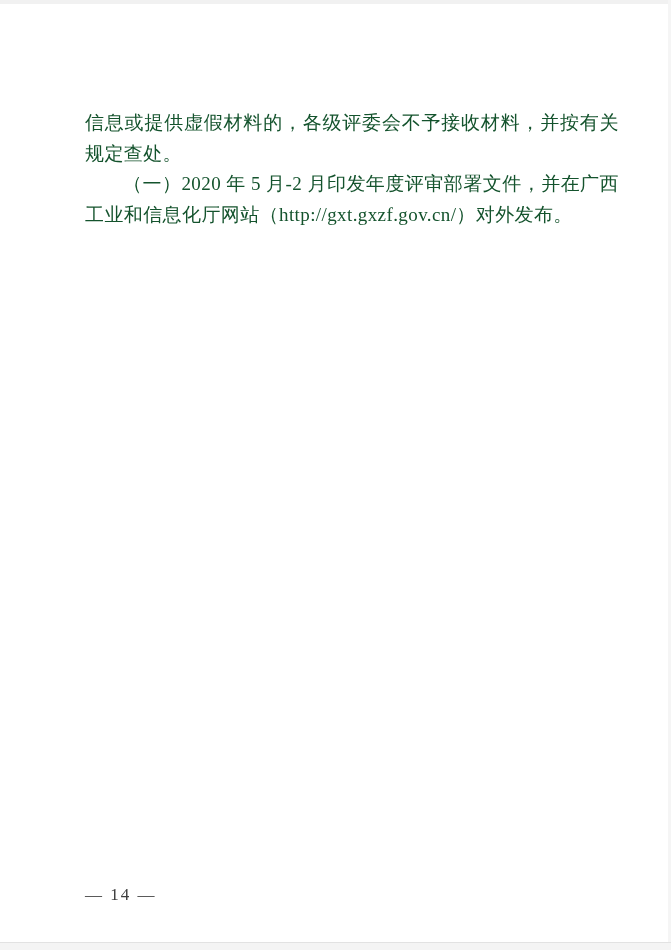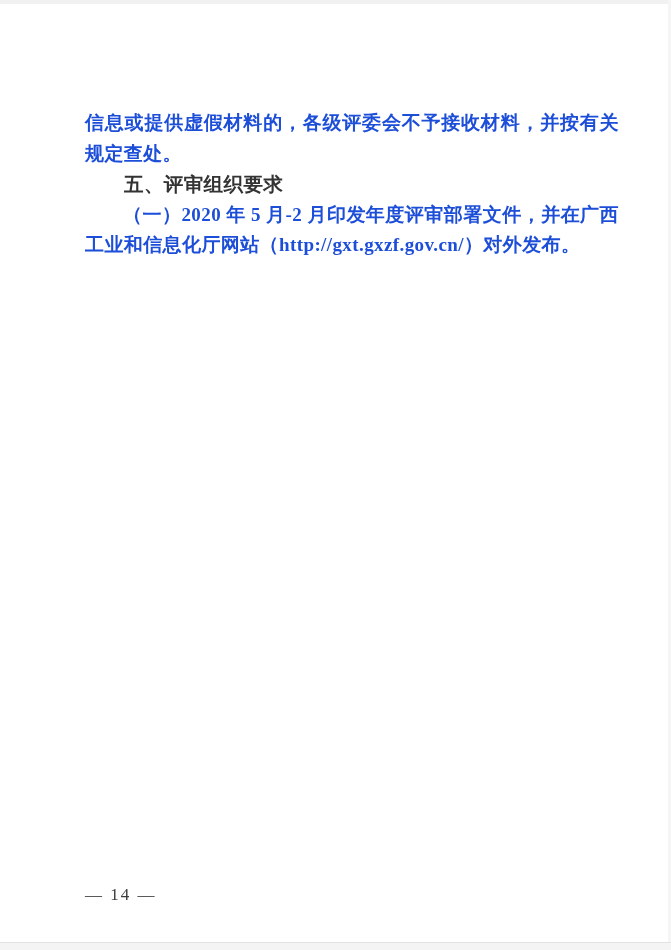--- a/index.html
+++ b/index.html
@@ -46,22 +46,21 @@
     color: #3f3f3f;
   }
   .para {
     margin: 0;
     font-size: 19px;
     line-height: 30.5px;
     text-align: justify;
     text-justify: inter-ideograph;
     letter-spacing: 0.4px;
     font-family: "Liberation Serif", serif;
-    color: #1d4ed8;
-    font-weight: bold;
+    color: #14532d;
   }
   .para.indent {
     text-indent: 2em;
   }
   .para.heading {
     font-family: "Liberation Sans", sans-serif;
     font-weight: 700;
     color: #333333;
     font-size: 19.5px;
     text-align: left;
@@ -79,21 +78,20 @@
 </head>
 <body>
 
 <div class="scan-page">
 
   <div class="scan-edge-top"></div>
   <div class="scan-edge-right"></div>
 
   <div class="content">
     <p class="para">信息或提供虚假材料的，各级评委会不予接收材料，并按有关规定查处。</p>
-    <p class="para indent heading">五、评审组织要求</p>
     <p class="para indent">（一）2020 年 5 月-2 月印发年度评审部署文件，并在广西工业和信息化厅网站（http://gxt.gxzf.gov.cn/）对外发布。</p>
   </div>
 
   <div class="page-number">— 14 —</div>
 
   <div class="scan-edge-bottom"></div>
 
 </div>
 
 </body></html>

